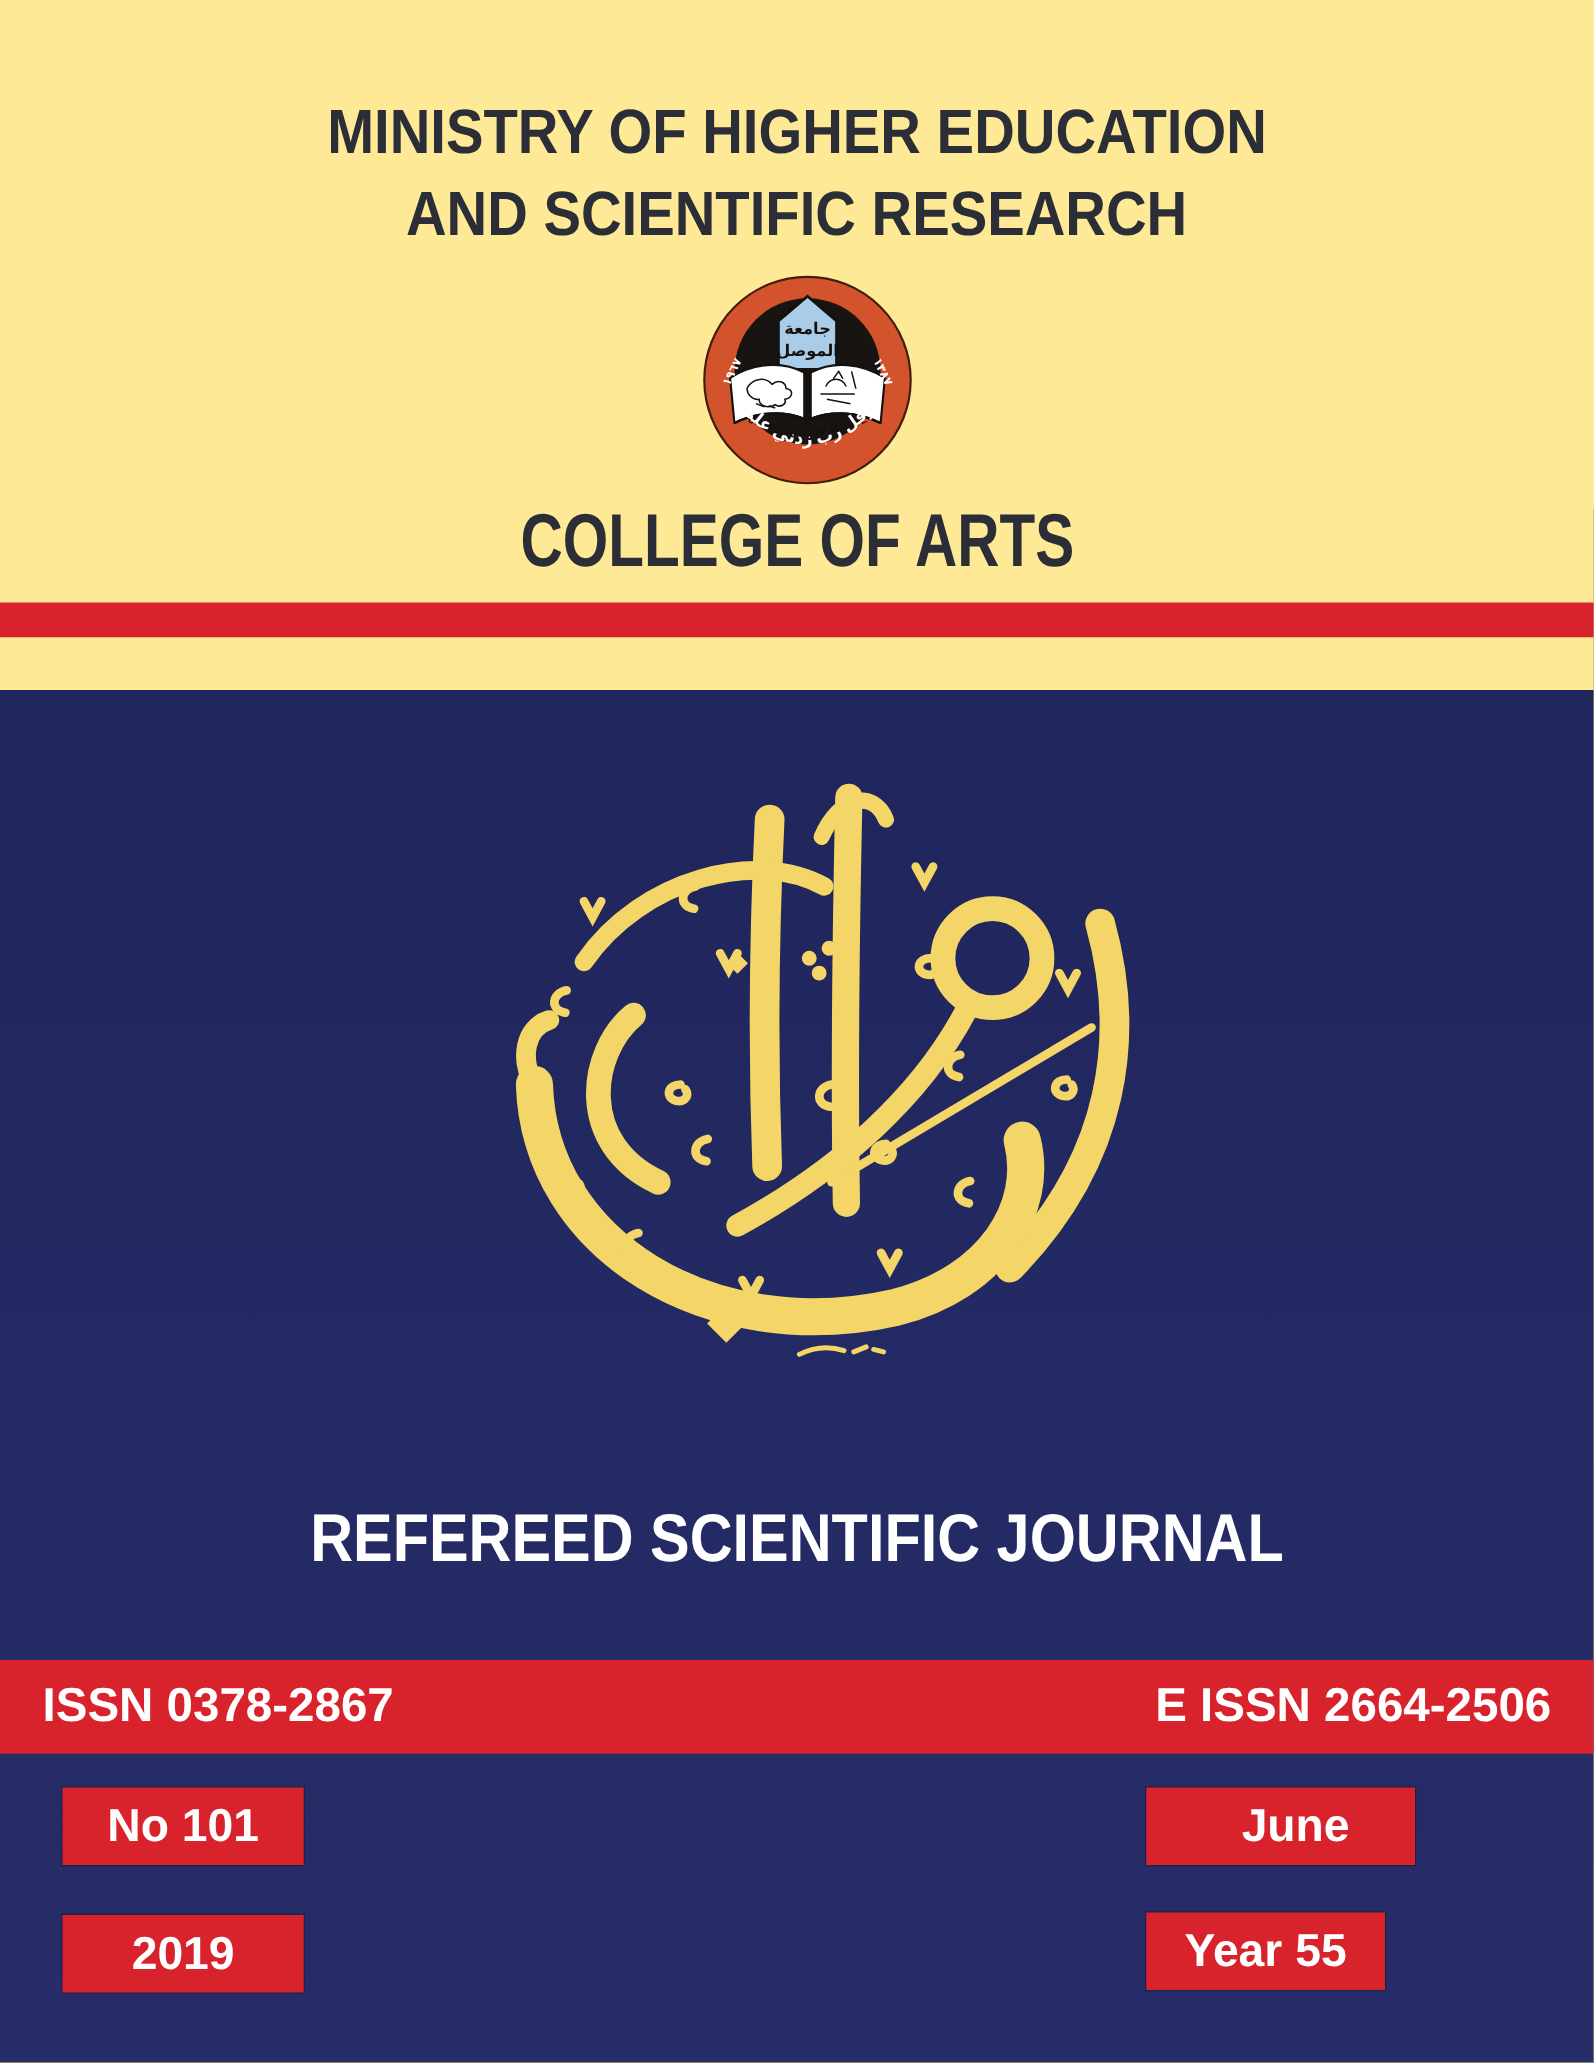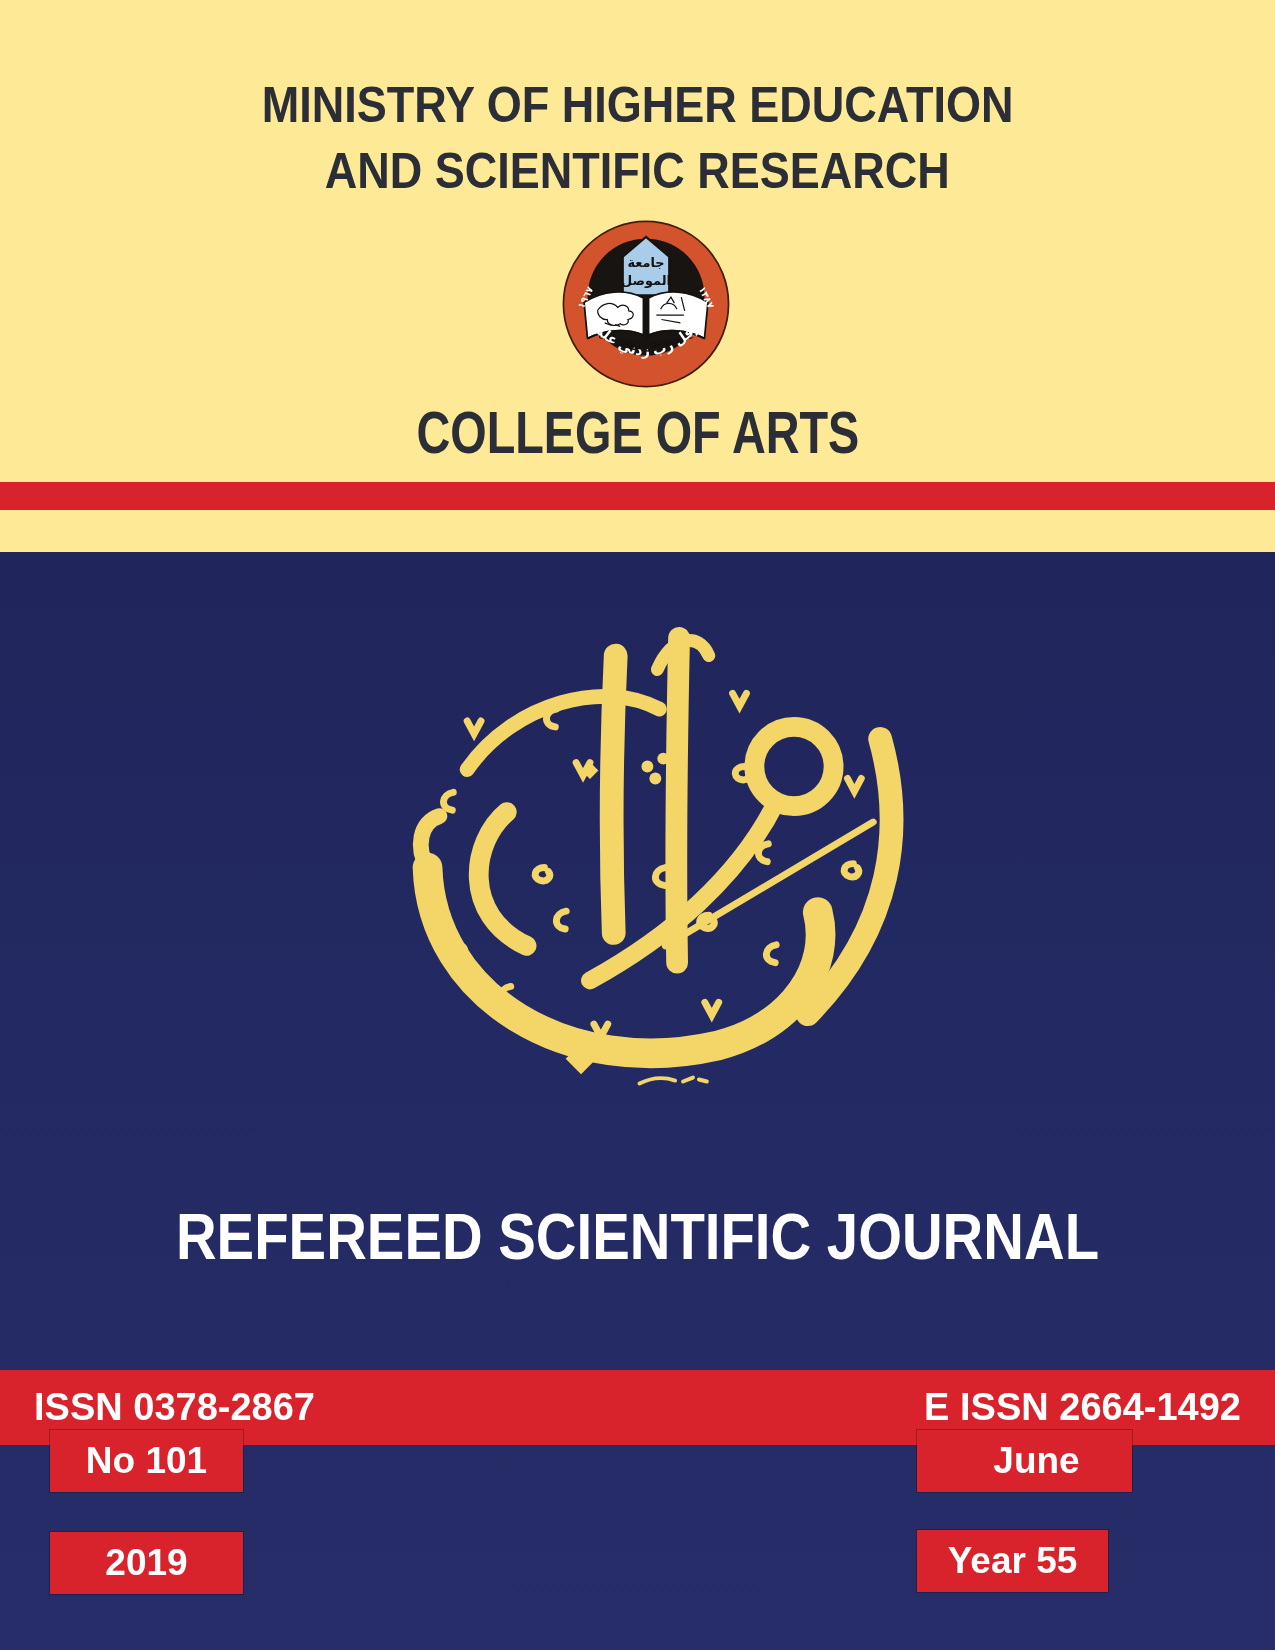--- a/index.html
+++ b/index.html
@@ -25,28 +25,28 @@
   .red-stripe{position:absolute;left:0;top:482px;width:1275px;height:28px;background:#D8232C;}
   .yellow-gap{position:absolute;left:0;top:510px;width:1275px;height:42px;background:#FDE996;}
   
   .navy{
     position:absolute;left:0;top:552px;width:1275px;height:1098px;
     background:linear-gradient(180deg,#20265B 0%,#232962 45%,#272D68 100%);
   }
   .medallion{position:absolute;left:350px;top:66px;width:575px;height:515px;}
   .subtitle{
     position:absolute;left:0;top:648px;width:1275px;text-align:center;
-    color:#FFFFFF;font-weight:bold;font-size:64px;
+    color:#FFFFFF;font-weight:bold;font-size:54px;
   }
   .subtitle .condense{transform:scaleX(.88);}
   .issn-bar{
     position:absolute;left:0;top:776px;width:1275px;height:75px;background:#D8232C;
     display:flex;align-items:center;justify-content:space-between;
     padding:0 34px;box-sizing:border-box;
-    color:#fff;font-weight:bold;font-size:38px;margin-top:42px;
+    color:#fff;font-weight:bold;font-size:38px;
   }
   .infobox{
     position:absolute;width:193px;height:62px;background:#D8232C;
     display:flex;align-items:center;justify-content:center;
     color:#fff;font-weight:bold;font-size:37px;
     box-shadow:0 0 0 1px rgba(0,0,0,.25);
   }
   .b-no   {left:50px; top:878px;}
   .b-year {left:50px; top:980px;}
   .b-month{left:917px;top:878px;width:191px;padding-left:24px;}
@@ -169,21 +169,21 @@
         </g>
       </svg>
     </div>
 
     <div class="subtitle">
       <span class="condense">REFEREED SCIENTIFIC JOURNAL</span>
     </div>
 
     <div class="issn-bar">
       <span>ISSN 0378-2867</span>
-      <span>E ISSN 2664-1492</span>
+      <span>E ISSN 2664-2506</span>
     </div>
 
     <div class="infobox b-no">
       <span>No 101</span>
     </div>
     <div class="infobox b-year">
       <span>2019</span>
     </div>
     <div class="infobox b-month">
       <span>June</span>

